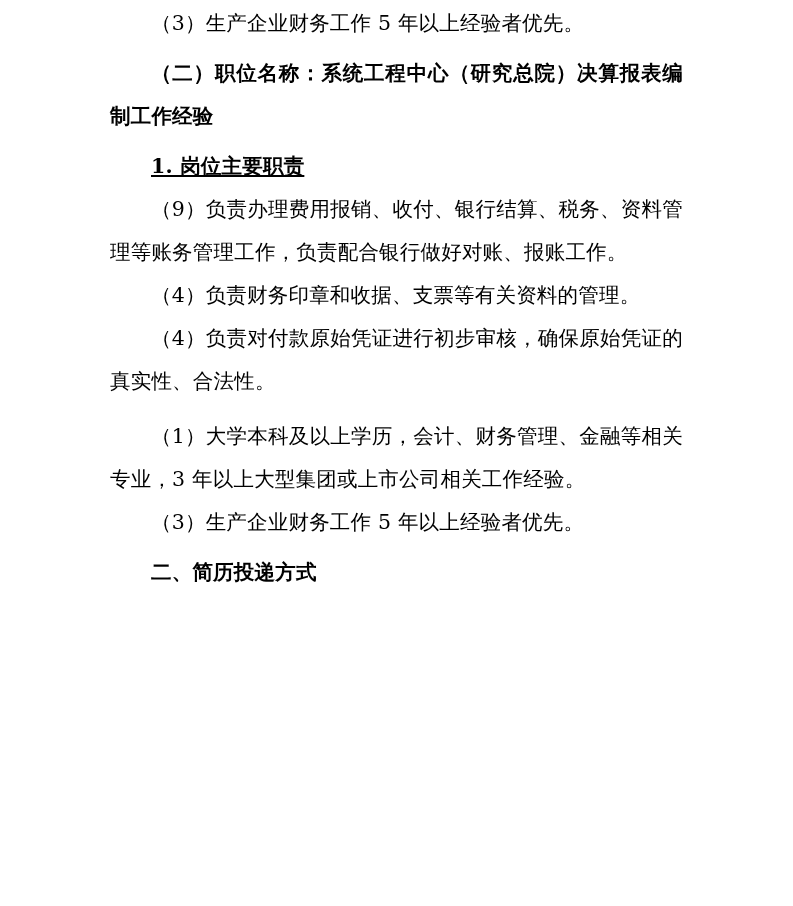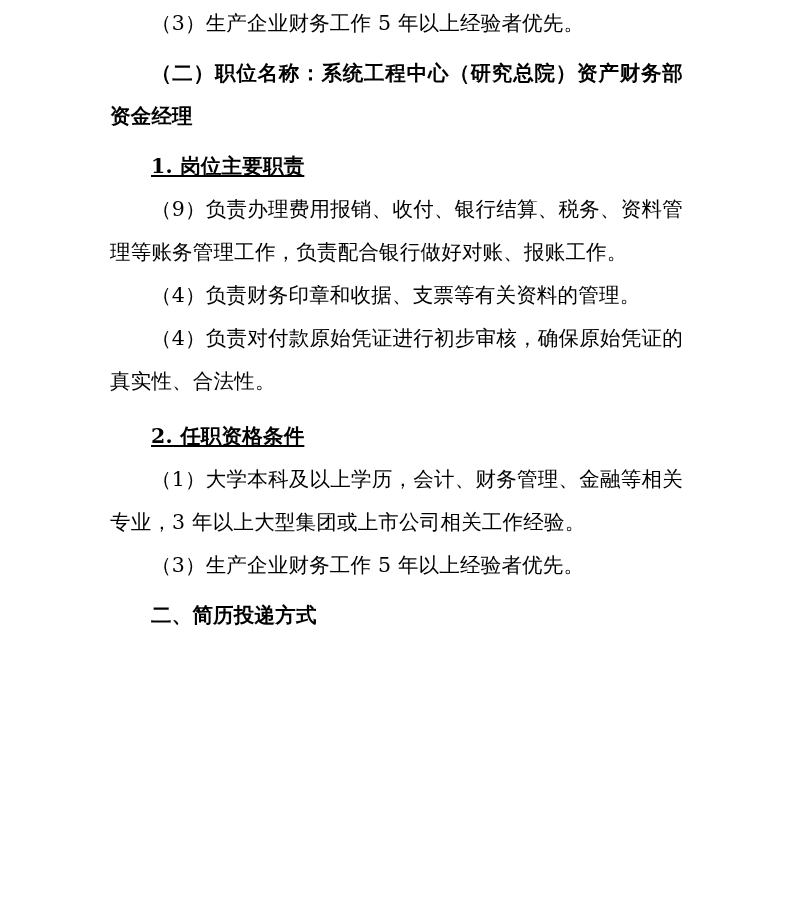--- a/index.html
+++ b/index.html
@@ -61,37 +61,36 @@
 <body>
 
 <div class="page">
   <div class="doc-body">
 
 
     <p class="indent">（3）生产企业财务工作 5 年以上经验者优先。</p>
 
     <div class="sp-small"></div>
 
-    <p class="heading-main">（二）职位名称：系统工程中心（研究总院）资产财务部资金经理</p>
+    <p class="heading-main">（二）职位名称：系统工程中心（研究总院）决算报表编制工作经验</p>
 
 
 
     <div class="sp-small"></div>
 
     <p class="heading-num">1. 岗位主要职责</p>
 
     <p class="indent">（9）负责办理费用报销、收付、银行结算、税务、资料管理等账务管理工作，负责配合银行做好对账、报账工作。</p>
 
     <p class="indent">（4）负责财务印章和收据、支票等有关资料的管理。</p>
 
     <p class="indent">（4）负责对付款原始凭证进行初步审核，确保原始凭证的真实性、合法性。</p>
 
     <div class="sp-med"></div>
 
-    <p class="heading-num">2. 任职资格条件</p>
 
     <p class="indent">（1）大学本科及以上学历，会计、财务管理、金融等相关专业，3 年以上大型集团或上市公司相关工作经验。</p>
 
 
     <p class="indent">（3）生产企业财务工作 5 年以上经验者优先。</p>
 
     <div class="sp-small"></div>
 
     <p class="heading-main">二、简历投递方式</p>
 

